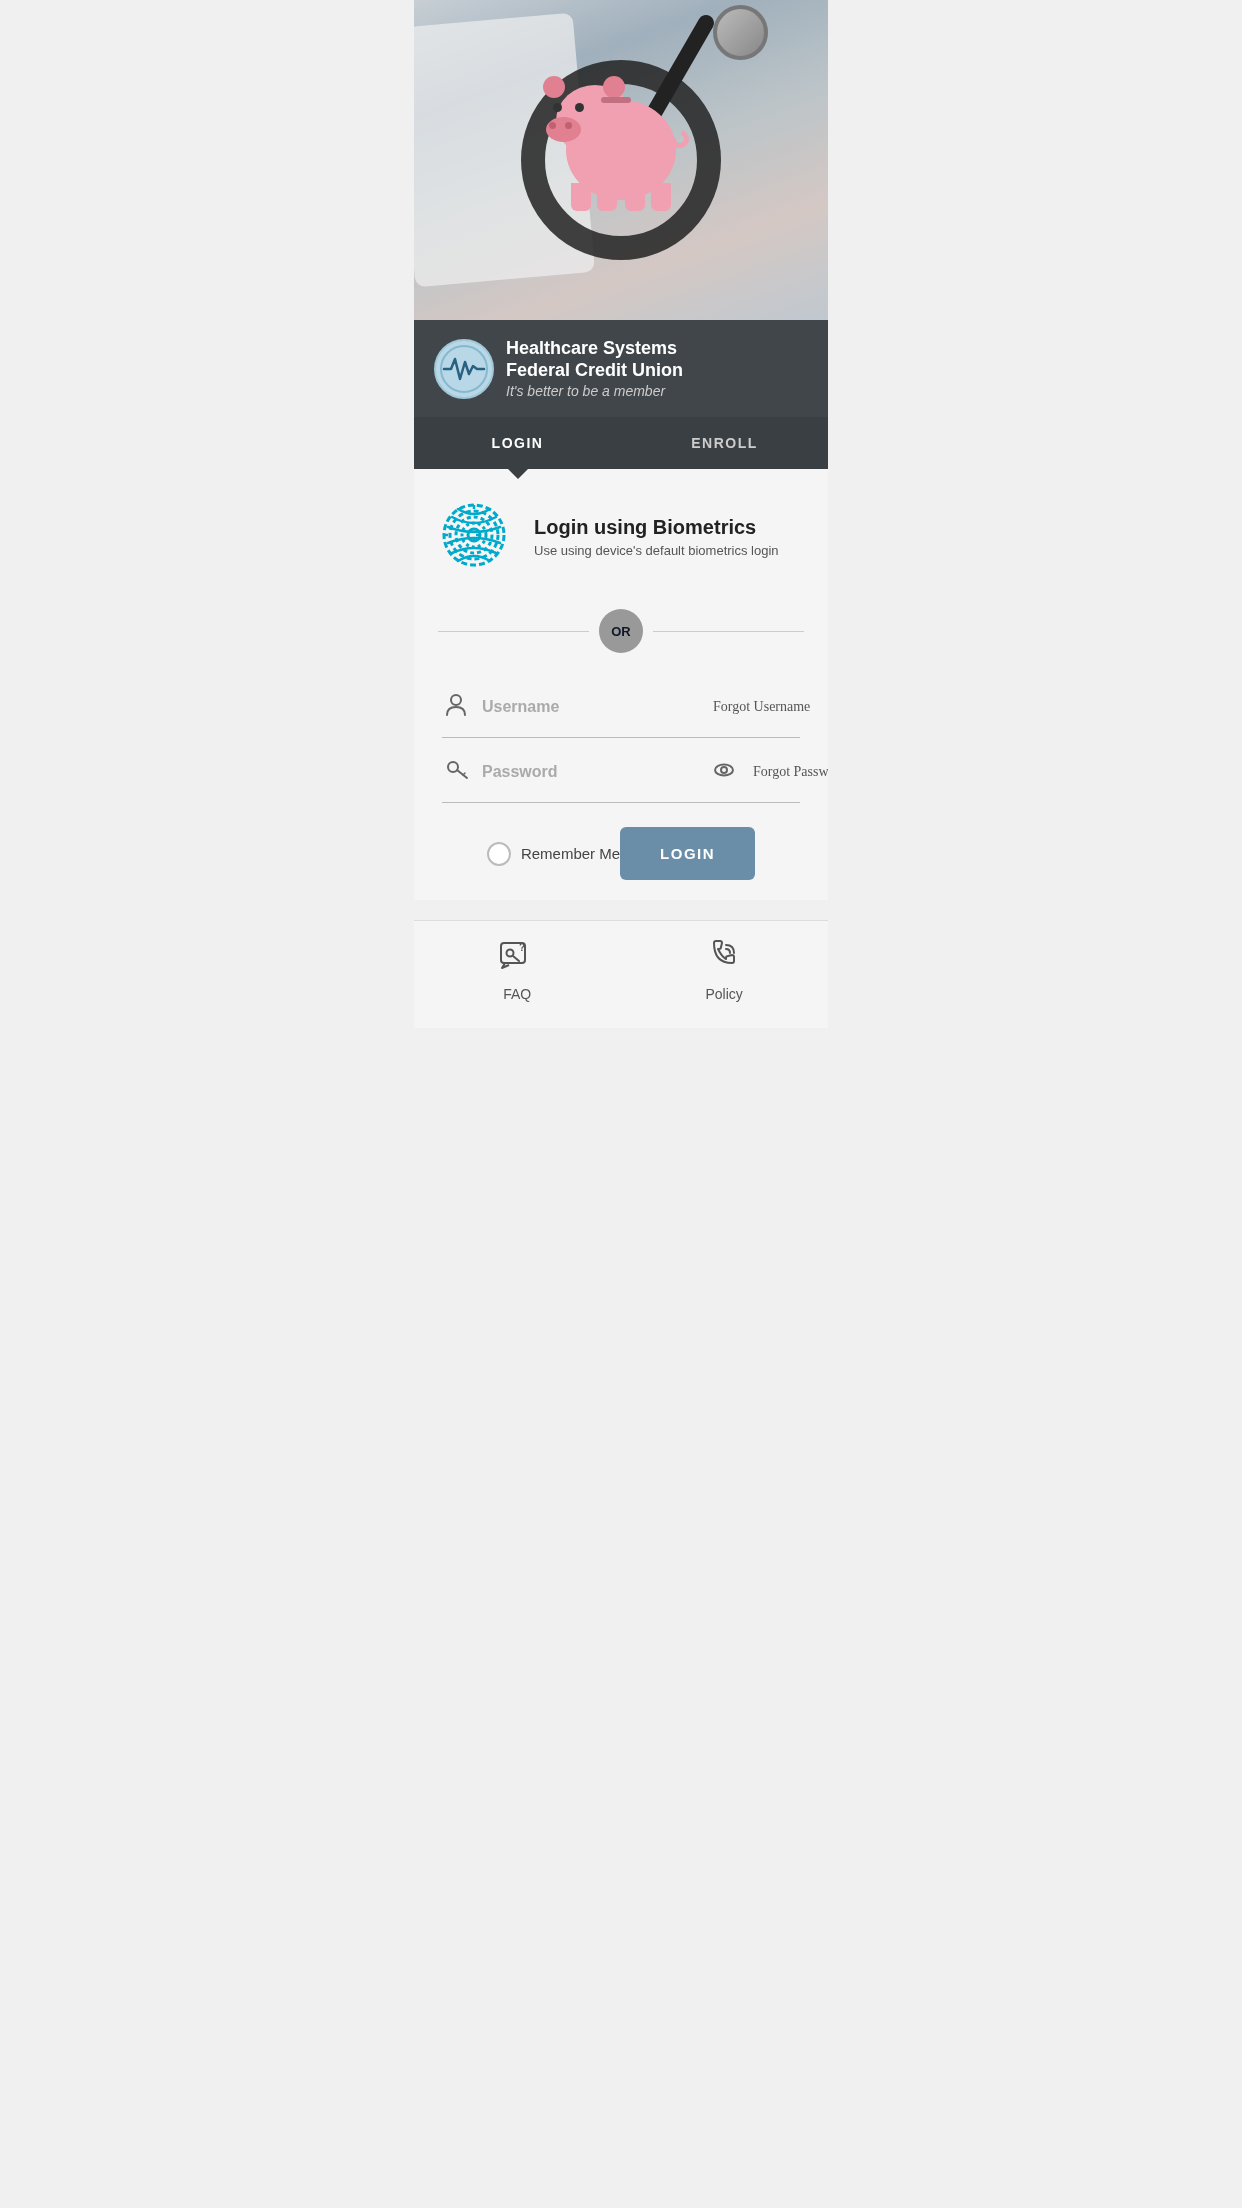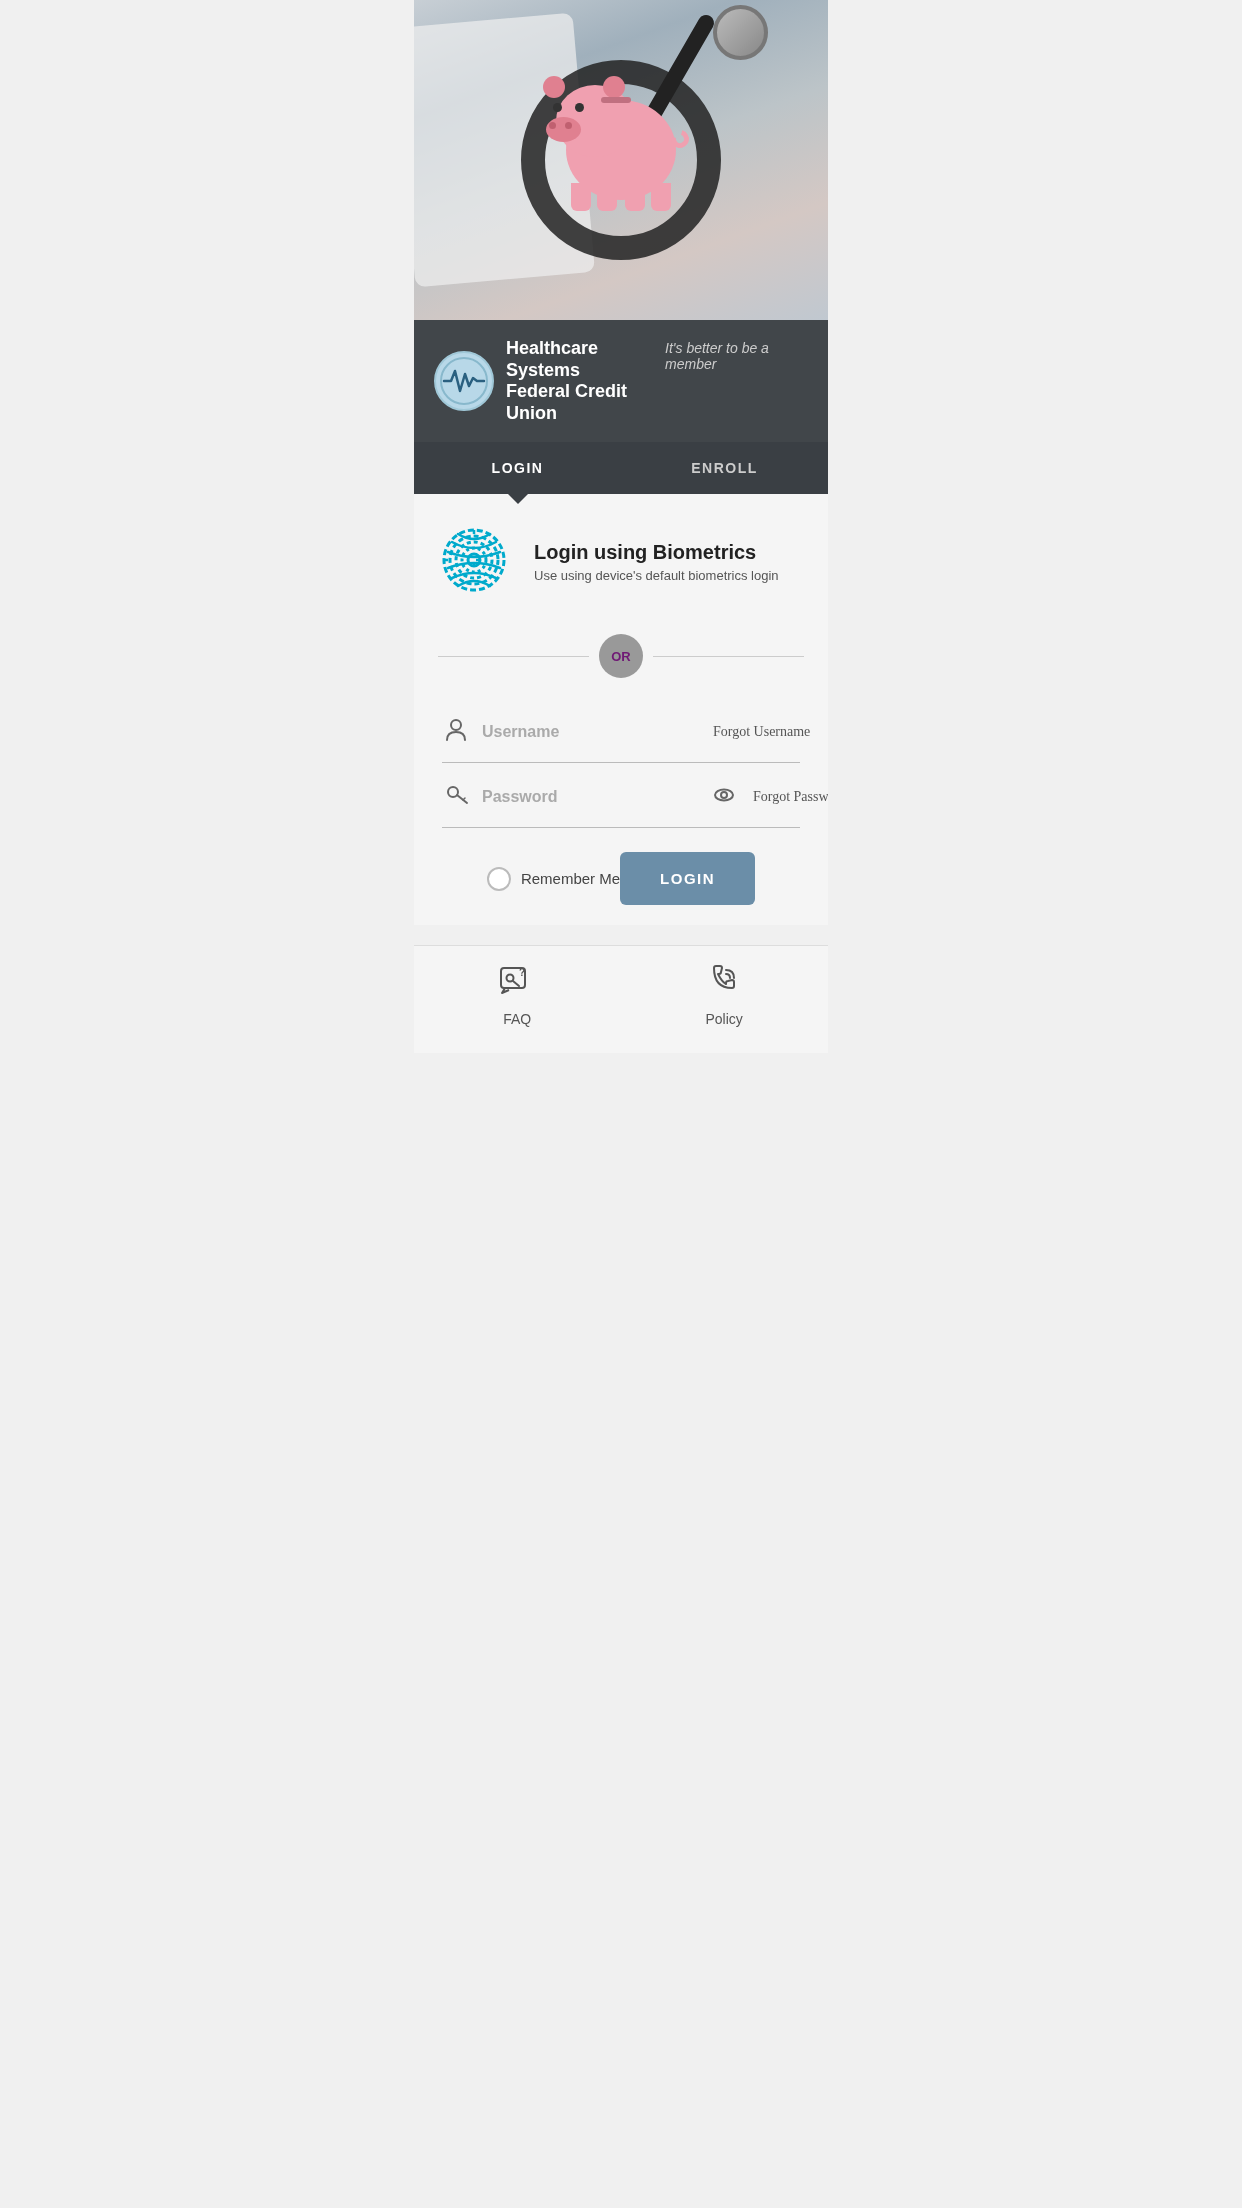--- a/index.html
+++ b/index.html
@@ -41,20 +41,21 @@
       border: 2px solid #a0c8d8;
       display: flex;
       align-items: center;
       justify-content: center;
       flex-shrink: 0;
       overflow: hidden;
     }
 
     .logo-text-container {
       display: flex;
+      flex-direction: column;
     }
 
     .logo-title {
       color: white;
       font-size: 18px;
       font-weight: 600;
       line-height: 1.2;
     }
 
     .logo-tagline {
@@ -142,21 +143,21 @@
       flex: 1;
       height: 1px;
       background: #ccc;
     }
 
     .or-badge {
       width: 44px;
       height: 44px;
       background: #999;
       border-radius: 50%;
-      color: #701a75;
+      color: #0f172a;
       font-size: 13px;
       font-weight: 600;
       display: flex;
       align-items: center;
       justify-content: center;
       margin: 0 10px;
     }
 
     
     .form-section {

